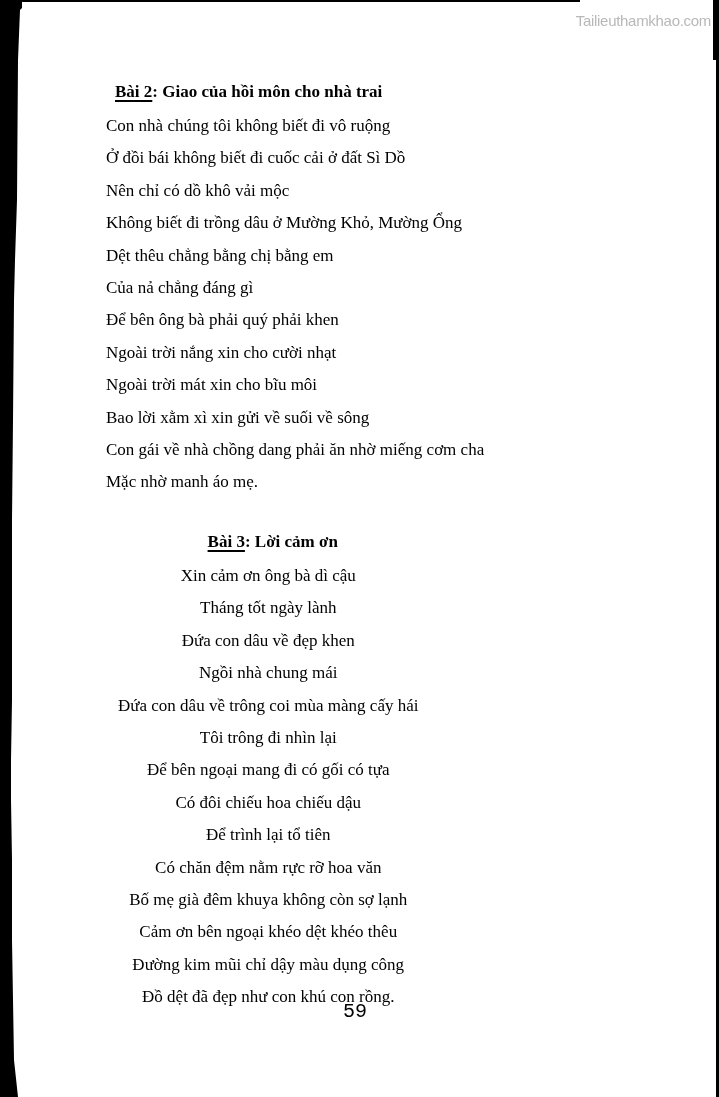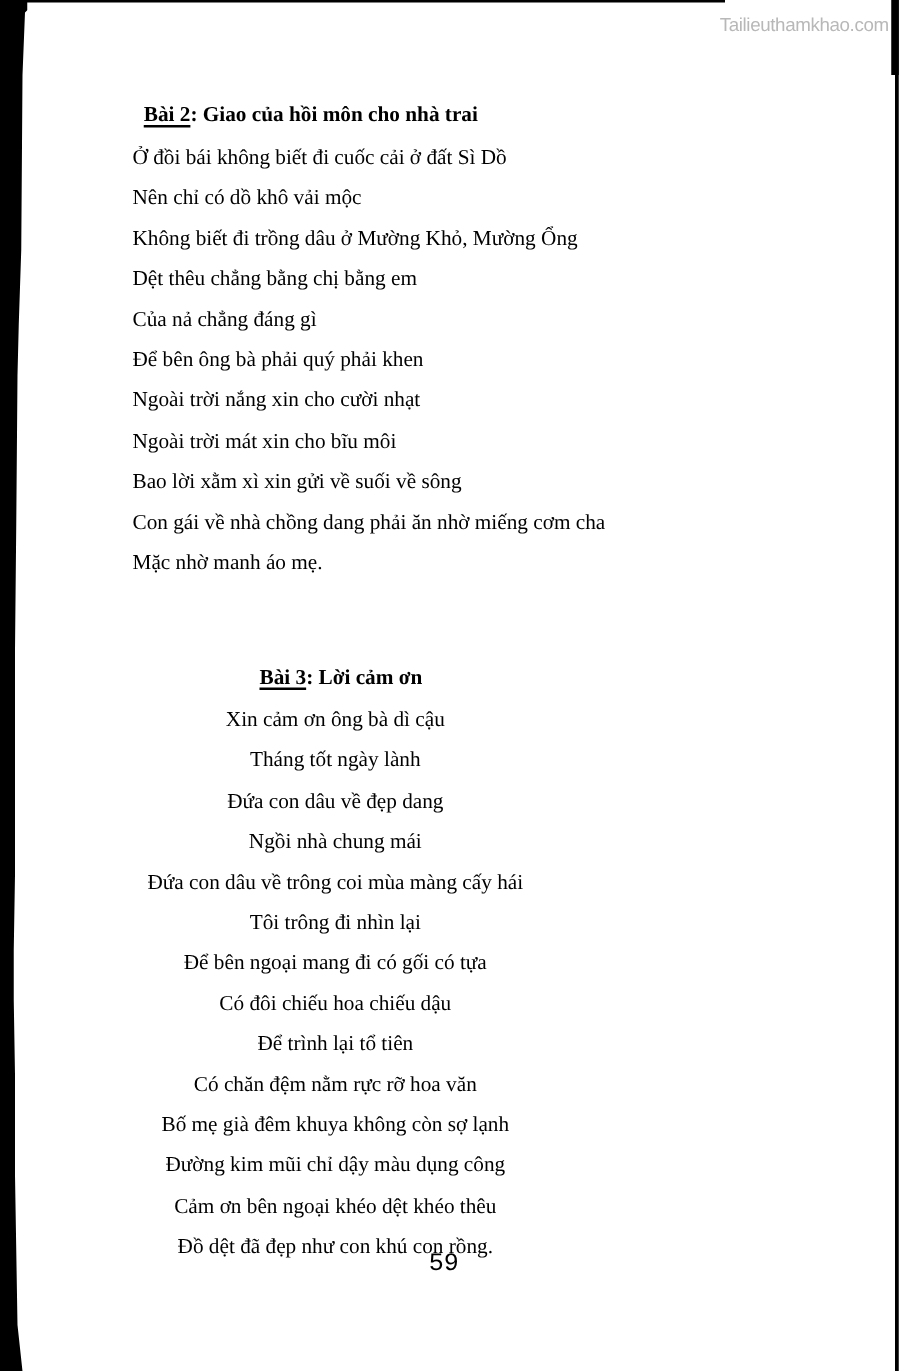--- a/index.html
+++ b/index.html
@@ -111,48 +111,49 @@
 <div class="scan-right-top"></div>
 
 <div class="watermark">Tailieuthamkhao.com</div>
 
 <div class="content">
 
   <div class="section">
     <div class="heading">
       <span class="label">Bài 2</span><span>: </span><span>Giao của hồi môn cho nhà trai</span>
     </div>
+    <div class="line">Con nhà chúng tôi không biết đi vô ruộng</div>
     <div class="line">Ở đồi bái không biết đi cuốc cải ở đất Sì Dồ</div>
     <div class="line">Nên chỉ có dồ khô vải mộc</div>
     <div class="line">Không biết đi trồng dâu ở Mường Khỏ, Mường Ổng</div>
     <div class="line">Dệt thêu chẳng bằng chị bằng em</div>
     <div class="line">Của nả chẳng đáng gì</div>
     <div class="line">Để bên ông bà phải quý phải khen</div>
     <div class="line">Ngoài trời nắng xin cho cười nhạt</div>
     <div class="line">Ngoài trời mát xin cho bĩu môi</div>
     <div class="line">Bao lời xằm xì xin gửi về suối về sông</div>
     <div class="line">Con gái về nhà chồng dang phải ăn nhờ miếng cơm cha</div>
     <div class="line">Mặc nhờ manh áo mẹ.</div>
   </div>
 
   <div class="section section-2">
     <div class="heading">
       <span class="label">Bài 3</span><span>: </span><span>Lời cảm ơn</span>
     </div>
     <div class="line">Xin cảm ơn ông bà dì cậu</div>
     <div class="line">Tháng tốt ngày lành</div>
-    <div class="line">Đứa con dâu về đẹp dang</div>
+    <div class="line">Đứa con dâu về đẹp khen</div>
     <div class="line">Ngồi nhà chung mái</div>
     <div class="line">Đứa con dâu về trông coi mùa màng cấy hái</div>
     <div class="line">Tôi trông đi nhìn lại</div>
     <div class="line">Để bên ngoại mang đi có gối có tựa</div>
     <div class="line">Có đôi chiếu hoa chiếu dậu</div>
     <div class="line">Để trình lại tổ tiên</div>
     <div class="line">Có chăn đệm nằm rực rỡ hoa văn</div>
     <div class="line">Bố mẹ già đêm khuya không còn sợ lạnh</div>
+    <div class="line">Cảm ơn bên ngoại khéo dệt khéo thêu</div>
     <div class="line">Đường kim mũi chỉ dậy màu dụng công</div>
-    <div class="line">Cảm ơn bên ngoại khéo dệt khéo thêu</div>
     <div class="line">Đồ dệt đã đẹp như con khú con rồng.</div>
   </div>
 
 </div>
 
 <div class="page-number">59</div>
 
 </body></html>

